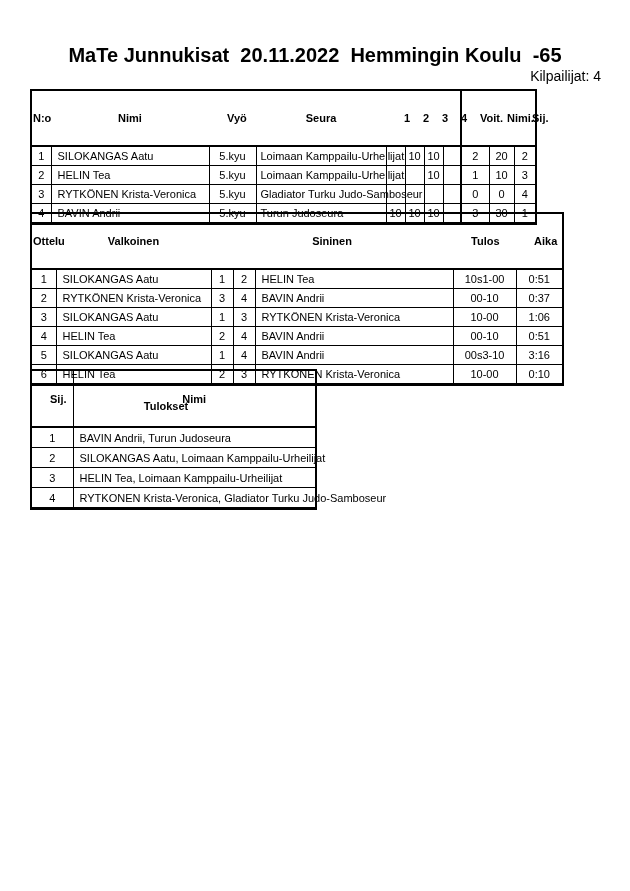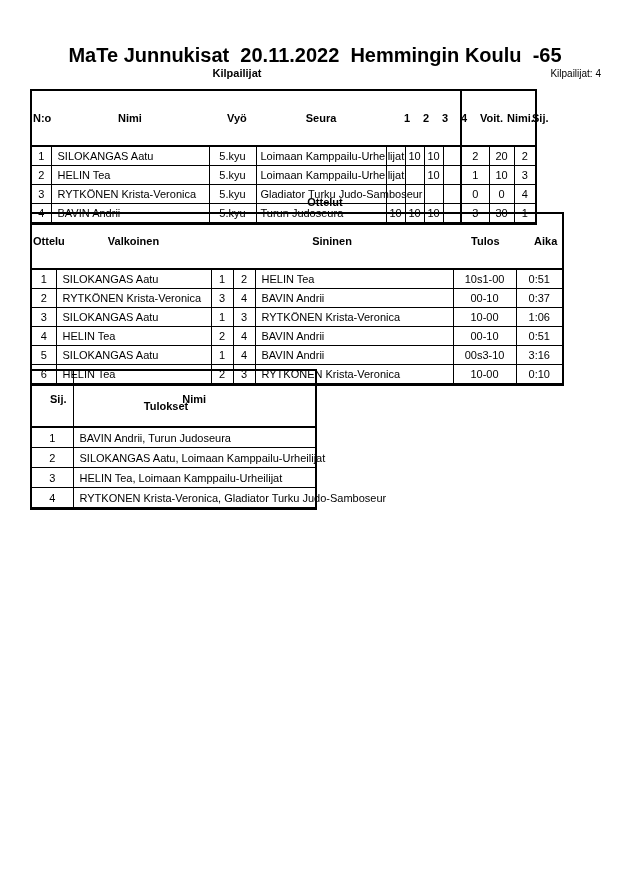--- a/index.html
+++ b/index.html
@@ -26,21 +26,21 @@
     text-align: center;
     font-size: 11px;
     font-weight: bold;
   }
   .st-kilpailijat { top: 67px; left: 137px; }
   .st-ottelut    { top: 196px; left: 225px; }
   .st-tulokset   { top: 352px; left: 66px; margin-top: 48px; }
   .count-label {
     position: absolute;
     top: 68px; right: 29px;
-    font-size: 10px;
+    font-size: 14px;
     white-space: nowrap;
   }
   table.rt {
     position: absolute;
     border-collapse: collapse;
     table-layout: fixed;
     border: 2px solid #000;
     border-bottom-width: 3px;
     font-size: 11px;
   }
@@ -73,21 +73,20 @@
   .th-left { text-align: left !important; padding-left: 1px !important; }
   .thickL { border-left: 2px solid #000 !important; border-radius: 6px; }
   .ovf { position: relative; z-index: 3; white-space: nowrap; }
 </style>
 </head>
 <body>
 
 <div class="page">
 
   <div class="doc-title">MaTe Junnukisat  20.11.2022  Hemmingin Koulu  -65</div>
-  <div class="section-title st-kilpailijat">Kilpailijat</div>
   <div class="count-label">Kilpailijat: 4</div>
 
   <table class="rt t1">
     <colgroup>
       <col style="width:20px">
         <col style="width:158px">
         <col style="width:47px">
         <col style="width:130px">
       <col style="width:19px">
         <col style="width:19px">
@@ -161,21 +160,20 @@
         <td>10</td>
         <td>10</td>
         <td></td>
         <td class="thickL">3</td>
         <td>30</td>
         <td>1</td>
       </tr>
     </tbody>
   </table>
 
-  <div class="section-title st-ottelut">Ottelut</div>
 
   <table class="rt t2">
     <colgroup>
       <col style="width:25px">
         <col style="width:155px">
         <col style="width:22px">
         <col style="width:22px">
       <col style="width:198px">
         <col style="width:63px">
         <col style="width:47px">

